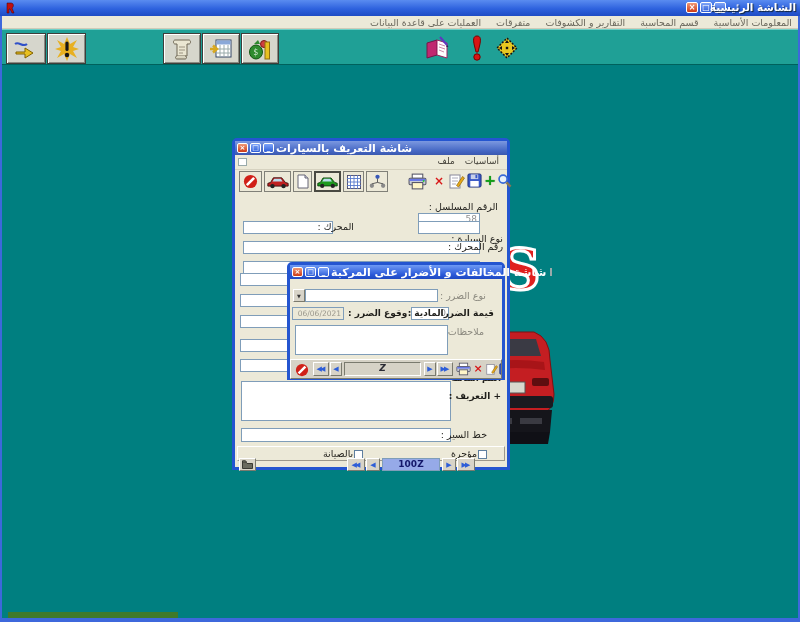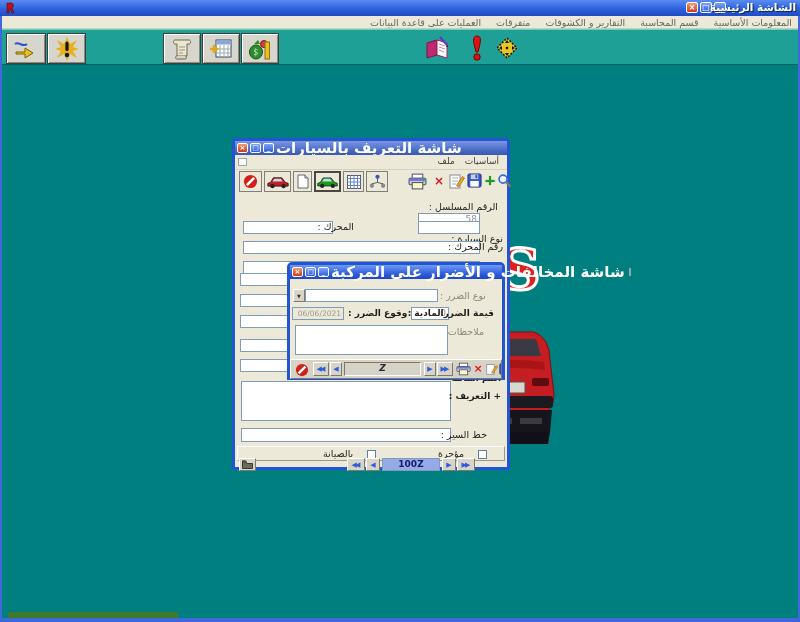--- a/index.html
+++ b/index.html
@@ -32,39 +32,39 @@
   .bgcar{position:absolute;left:466px;top:298px;z-index:1;}
   
   .cwin{position:absolute;background:#ECE9D8;border:3px solid #2455D0;border-radius:5px 5px 0 0;box-sizing:border-box;}
   .ctitle{position:relative;height:14px;display:flex;align-items:center;gap:2px;padding:0 2px;
           background:linear-gradient(180deg,#6E9AF4 0%,#2A58D8 70%,#1E48C0 100%);}
   .ctitle.dim{background:linear-gradient(180deg,#7C98E0 0%,#4668C4 70%,#3A58B0 100%);}
   .cwbtn{width:11px;height:10px;border:1px solid #fff;border-radius:2px;flex:0 0 auto;
          background:linear-gradient(180deg,#7EA4F8,#2E5ED8);color:#fff;font-size:7px;line-height:8px;
          text-align:center;font-weight:bold;box-sizing:border-box;}
   .cwbtn.close{background:linear-gradient(180deg,#F09874,#CC3A16);}
-  .ctitle-text{color:#fff;font-weight:bold;font-size:15px;direction:rtl;white-space:nowrap;margin-right:2px;}
+  .ctitle-text{color:#fff;font-weight:bold;font-size:11px;direction:rtl;white-space:nowrap;margin-right:2px;}
   .wicon{width:9px;height:8px;background:#fff;border:1px solid #9AA;box-sizing:border-box;}
   .fld{position:absolute;background:#fff;border:1px solid #7F9DB9;height:13px;box-sizing:border-box;
        font-size:9px;color:#909090;text-align:right;padding:0 2px;line-height:11px;}
   .fld.dis{background:#ECE9D8;color:#9A978C;}
   .lb{position:absolute;direction:rtl;white-space:nowrap;font-size:9.5px;color:#1F1E1A;}
   .lb.bold{font-weight:bold;font-size:9px;}
   .lb.dim{color:#8A887E;}
   .c1btn{position:absolute;border:1px solid #808078;background:#ECE9D8;display:flex;
          align-items:center;justify-content:center;box-sizing:border-box;}
   .c1btn.pressed{border:2px solid #494942;}
   .flaticon{position:absolute;display:flex;align-items:center;justify-content:center;}
   .sbtn{position:absolute;background:#D8D4C8;border:1px solid;border-color:#fff #7A7A6E #7A7A6E #fff;
         display:flex;align-items:center;justify-content:center;color:#2E5ED8;box-sizing:border-box;cursor:default;}
   .sbtn .dbl{letter-spacing:-2px;margin-right:2px;}
   .navbox{position:absolute;background:#96AAE8;border:1px solid #7F9DB9;color:#14186A;font-weight:bold;
           font-size:9px;text-align:center;box-sizing:border-box;}
   .cb-strip{position:absolute;background:#ECE9D8;border:1px solid;border-color:#fff #9A978C #9A978C #fff;box-sizing:border-box;}
-  .cbgroup{position:absolute;display:flex;align-items:flex-end;gap:14px;}
+  .cbgroup{position:absolute;display:flex;align-items:flex-end;gap:1px;}
   .cbgroup .lbl{font-size:9.5px;direction:rtl;color:#1F1E1A;}
   .cbx{width:9px;height:9px;background:#fff;border:1px solid #5F7F9F;box-sizing:border-box;}
   .c2tool{position:absolute;left:0px;top:94px;width:212px;height:20px;background:#D6D2C6;
           border:1px solid;border-color:#fff #7A7A6E #7A7A6E #fff;overflow:hidden;box-sizing:border-box;}
   .zbox{position:absolute;background:#D6D2C6;border:1px solid;border-color:#7A7A6E #fff #fff #7A7A6E;
         color:#2A2A33;font-weight:bold;font-style:italic;font-size:9px;text-align:center;box-sizing:border-box;}
   .redx{color:#D81818;font-weight:900;font-size:12px;line-height:12px;}
   .greenplus{color:#14A014;font-weight:900;font-size:14px;line-height:13px;text-shadow:0 0 1px #063;}
   .edge{position:absolute;background:#3E68DC;z-index:45;}
 </style>

